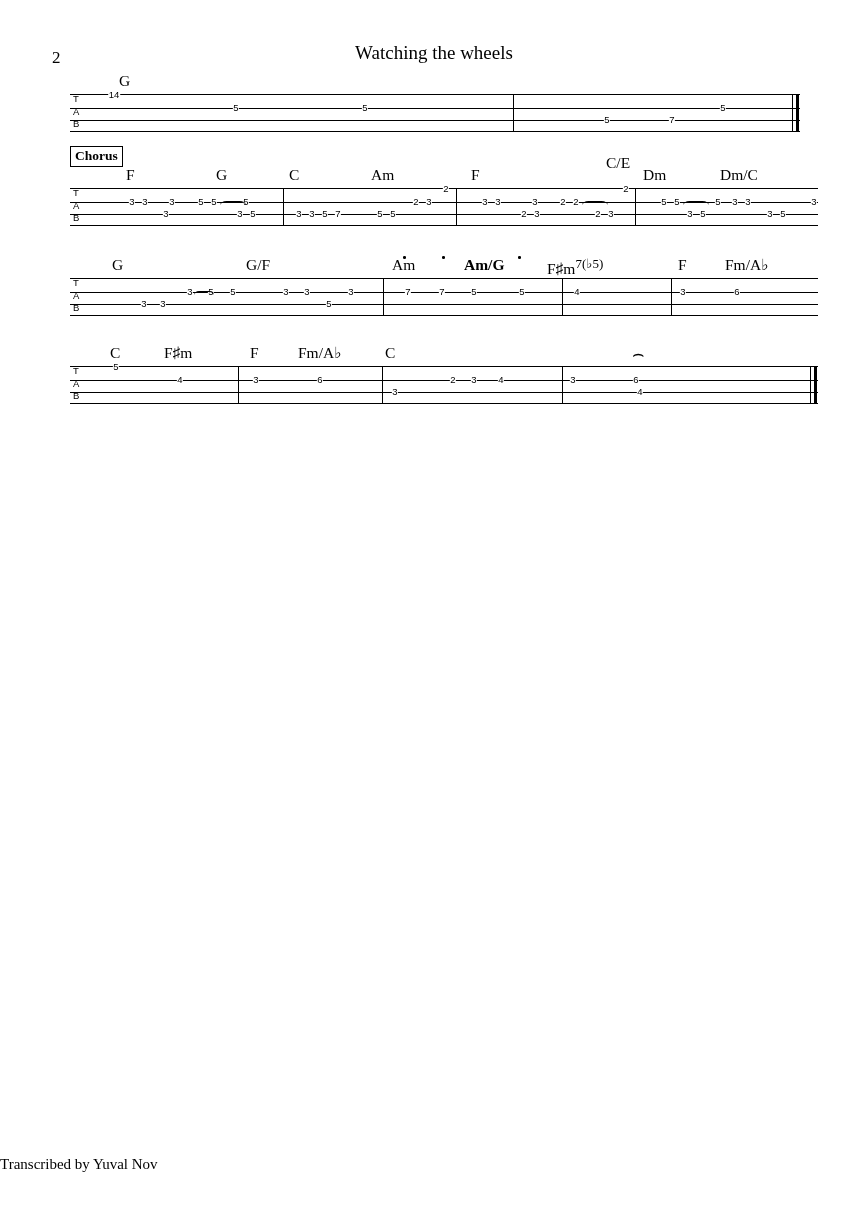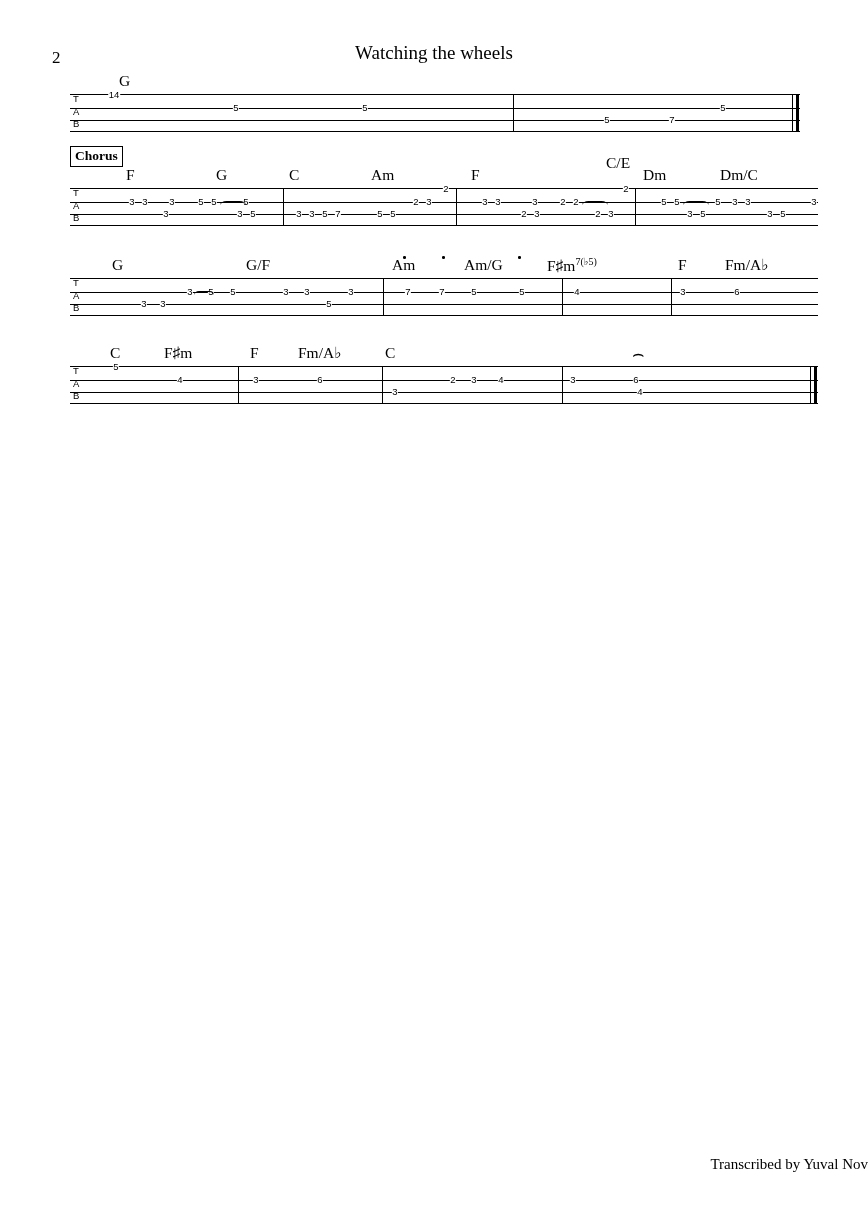--- a/index.html
+++ b/index.html
@@ -27,21 +27,21 @@
     top: 42px;
     width: 868px;
     text-align: center;
     font-size: 19px;
   }
   .footer-credit {
     position: absolute;
     left: 0;
     top: 1156px;
     width: 868px;
-    text-align: right;
+    text-align: left;
     font-size: 15px;
   }
 
   
   .system {
     position: absolute;
     left: 70px;
     width: 748px;
   }
   .staff {
@@ -115,21 +115,21 @@
     white-space: nowrap;
   }
 
   
   .chord {
     position: absolute;
     font-size: 15.5px;
     white-space: nowrap;
   }
   .chord sup {
-    font-size: 10px;
+    font-size: 13px;
     vertical-align: super;
   }
 
   
   .dot {
     position: absolute;
     width: 2.6px;
     height: 2.6px;
     background: #000;
     border-radius: 50%;
@@ -317,21 +317,21 @@
 <div class="chord" style="left: 216px; top: 166px;">G</div>
 <div class="chord" style="left: 289px; top: 166px;">C</div>
 <div class="chord" style="left: 371px; top: 166px;">Am</div>
 <div class="chord" style="left: 471px; top: 166px;">F</div>
 <div class="chord" style="left: 558px; top: 154px; margin-left: 48px;">C/E</div>
 <div class="chord" style="left: 643px; top: 166px;">Dm</div>
 <div class="chord" style="left: 720px; top: 166px;">Dm/C</div>
 <div class="chord" style="left: 112px; top: 256px;">G</div>
 <div class="chord" style="left: 246px; top: 256px;">G/F</div>
 <div class="chord" style="left: 392px; top: 256px;">Am</div>
-<div class="chord" style="left: 464px; top: 256px;">Am/G</div>
+<div class="chord" style="left: 464px; top: 256px; font-weight: bold;">Am/G</div>
 <div class="chord" style="left: 547px; top: 256px;"><span>F♯m</span><sup>7(♭5)</sup></div>
 <div class="chord" style="left: 678px; top: 256px;">F</div>
 <div class="chord" style="left: 725px; top: 256px;">Fm/A♭</div>
 <div class="dot" style="left: 403px; top: 256px;"></div>
 <div class="dot" style="left: 442px; top: 256px;"></div>
 <div class="dot" style="left: 518px; top: 256px;"></div>
 <div class="chord" style="left: 110px; top: 344px;">C</div>
 <div class="chord" style="left: 164px; top: 344px;">F♯m</div>
 <div class="chord" style="left: 250px; top: 344px;">F</div>
 <div class="chord" style="left: 298px; top: 344px;">Fm/A♭</div>

